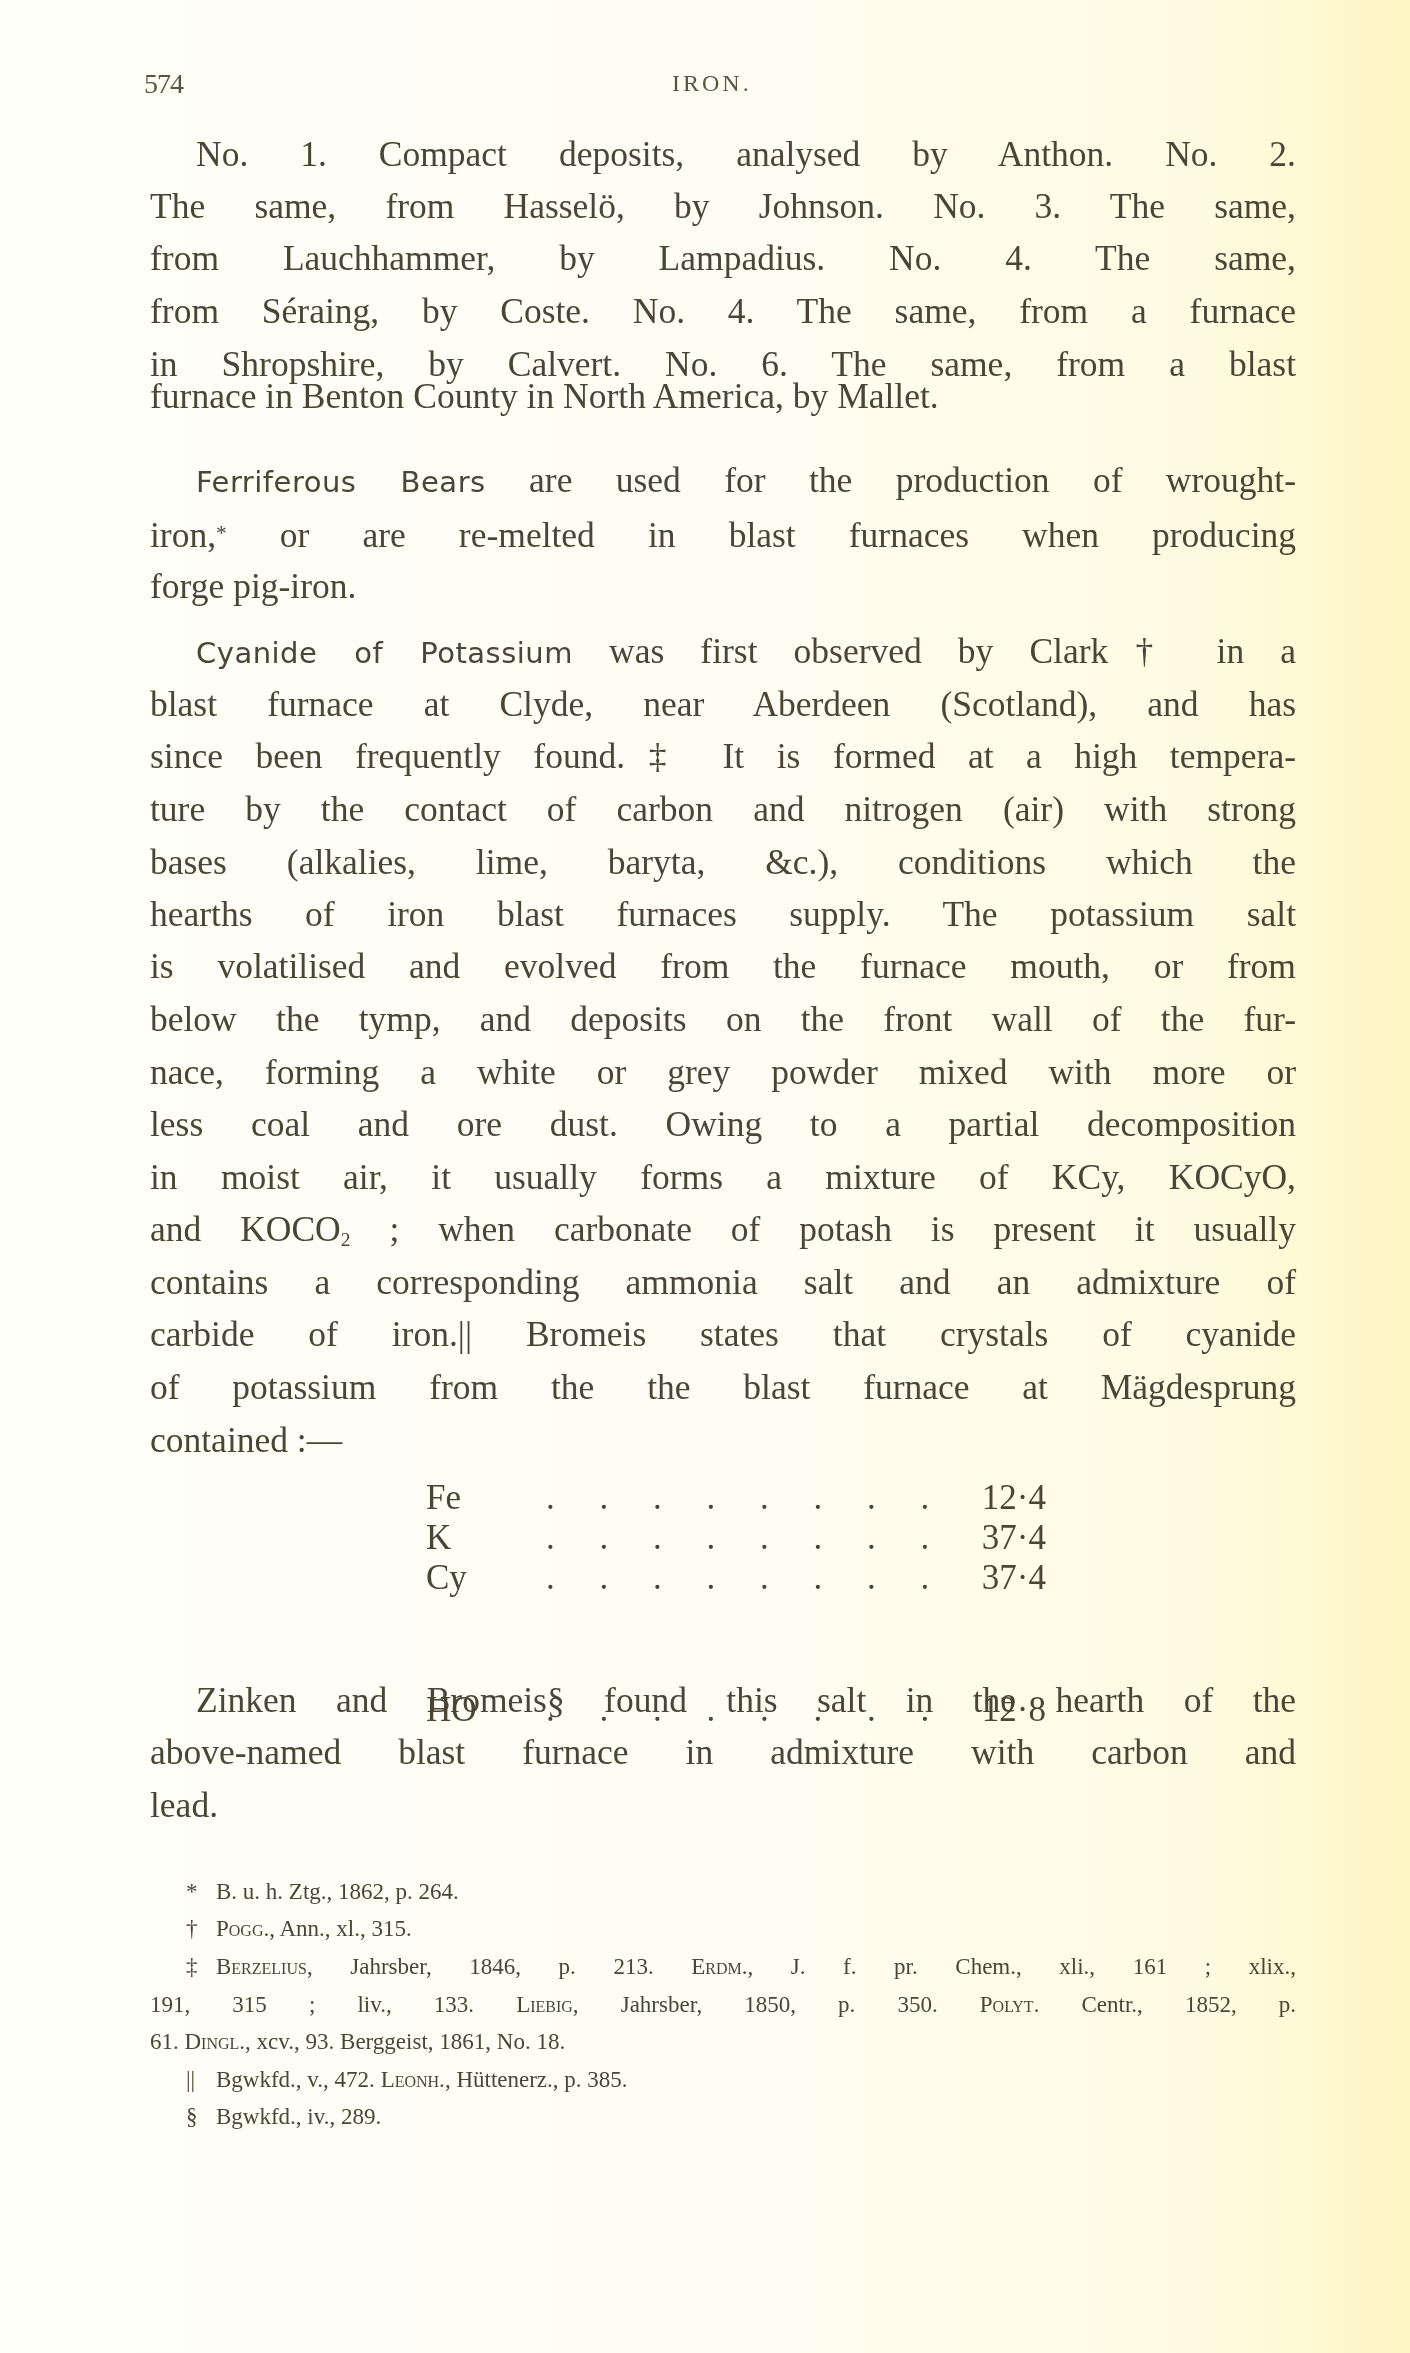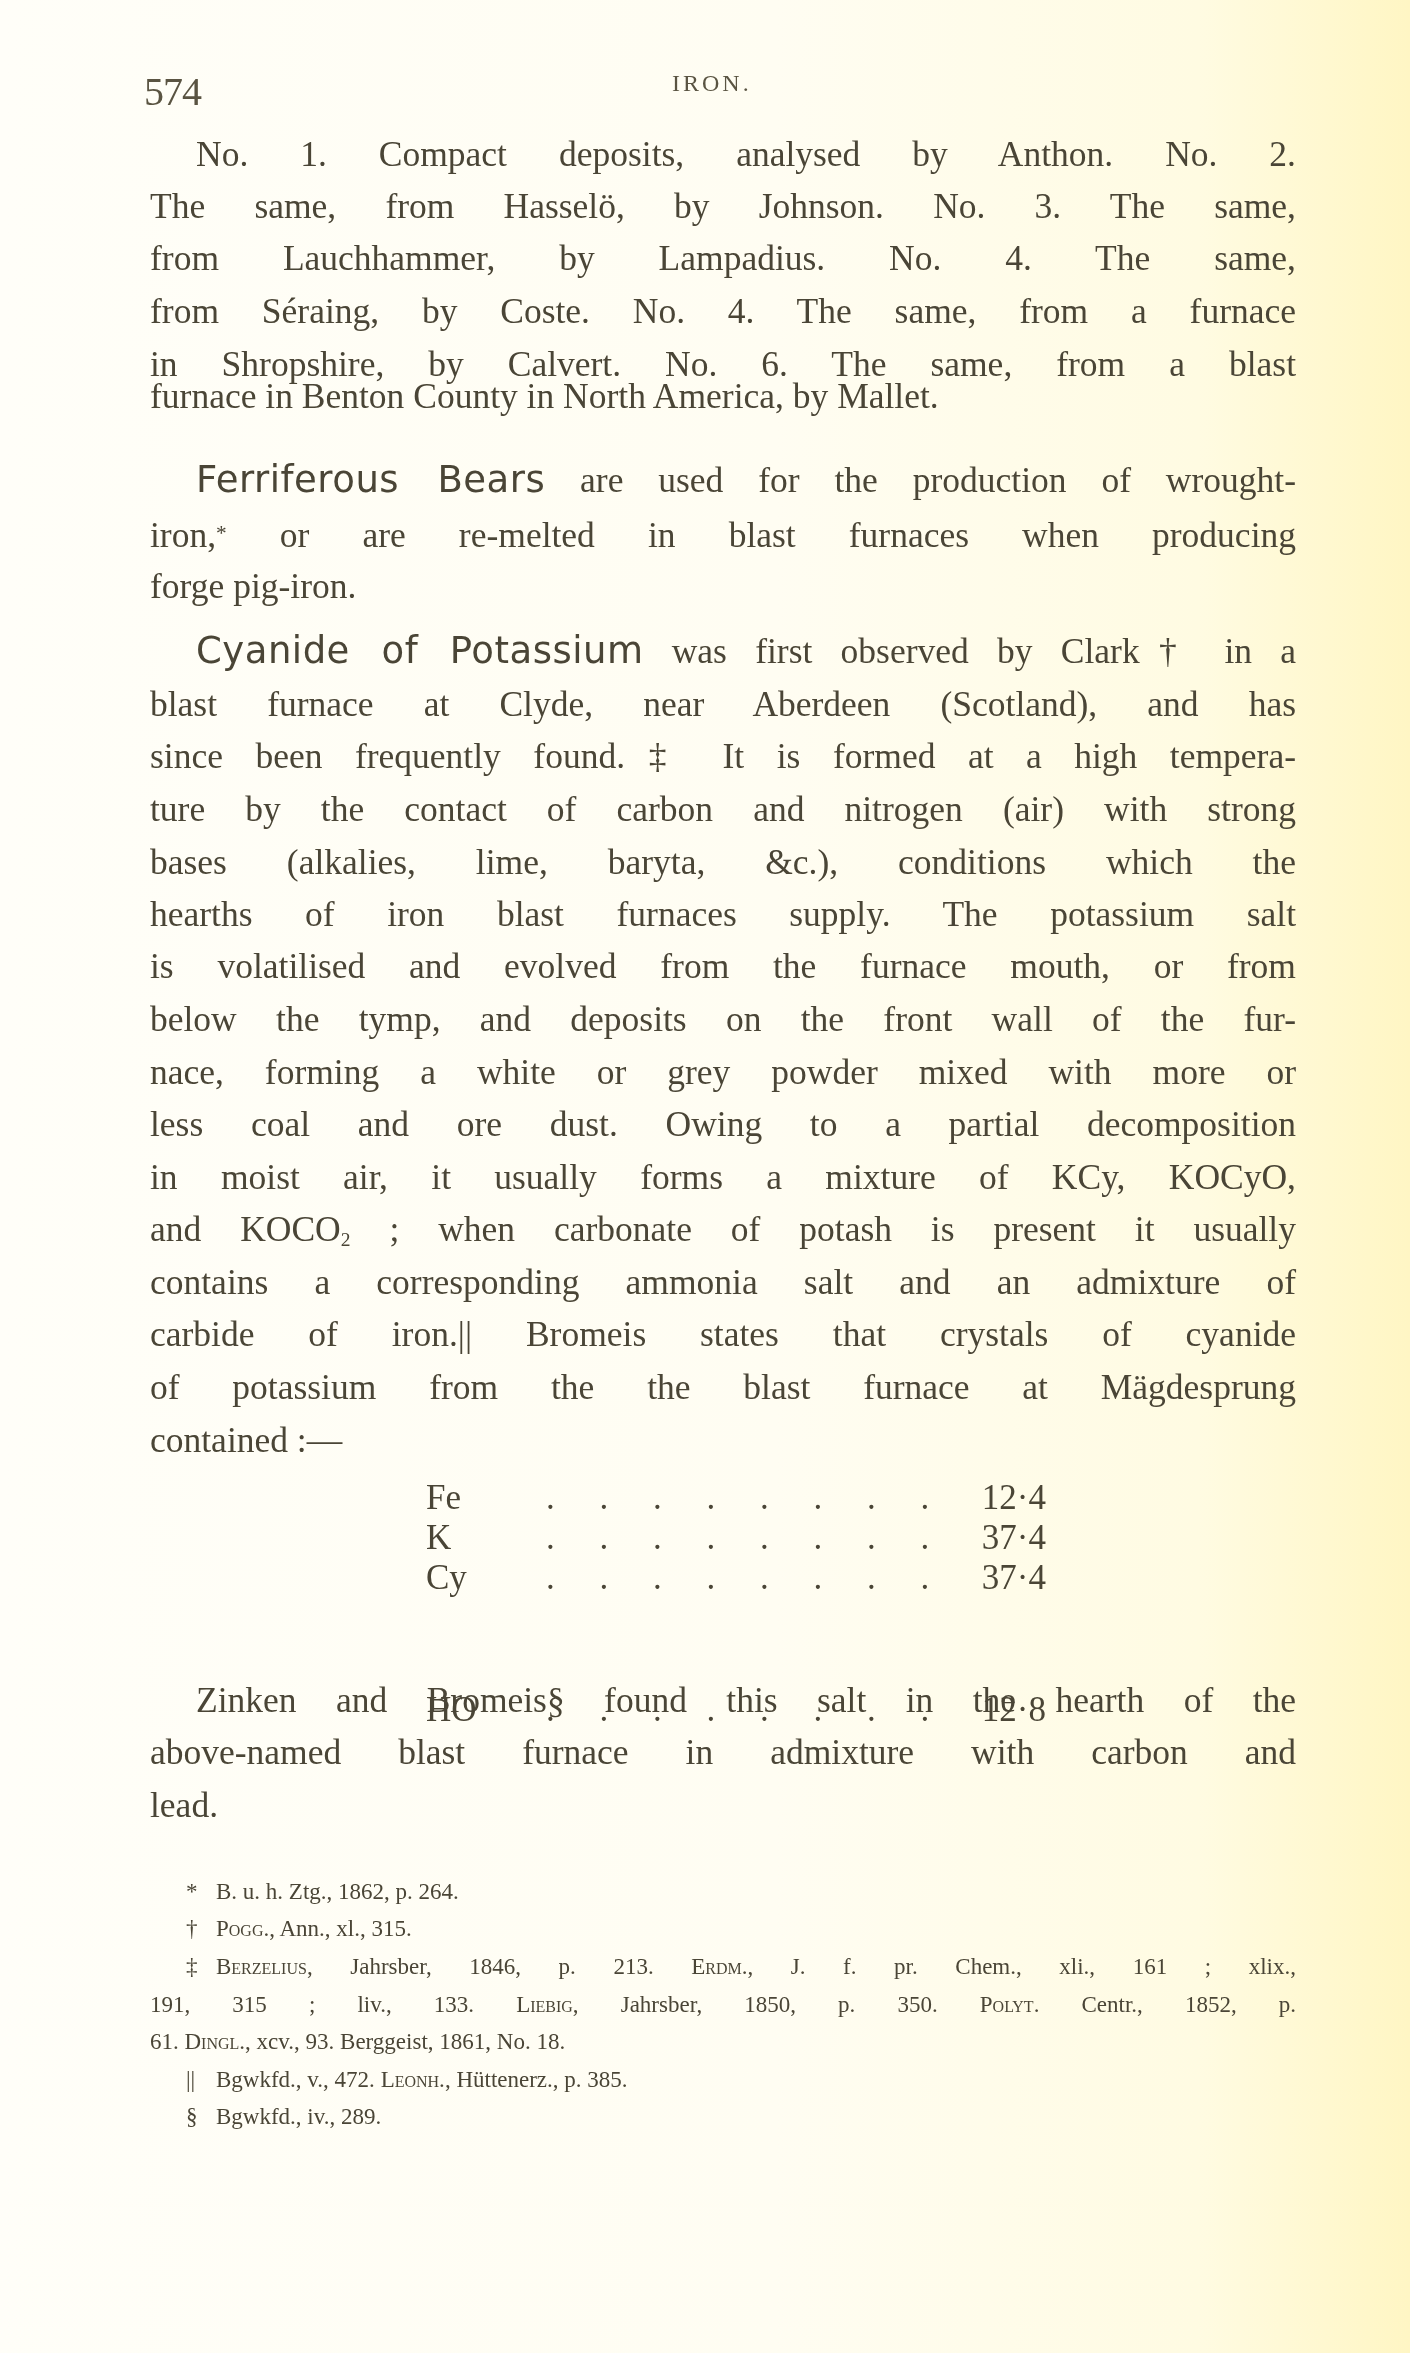--- a/index.html
+++ b/index.html
@@ -4,31 +4,31 @@
 <style>
   html, body { margin: 0; padding: 0; }
   body {
     width: 1410px; height: 2353px; overflow: hidden;
     background: linear-gradient(90deg, #fffef8 0%, #fffdf2 55%, #fffbe2 85%, #fff6c4 100%);
     font-family: "Liberation Serif", "DejaVu Serif", serif;
     color: #4a4536;
     position: relative;
   }
   .page { position: absolute; left: 0; top: 0; width: 1410px; height: 2353px; }
-  .hdr-num { position: absolute; left: 144px; top: 68px; font-size: 40px; letter-spacing: -1px; color: #5a5442; }
+  .hdr-num { position: absolute; left: 144px; top: 68px; font-size: 28px; letter-spacing: -1px; color: #5a5442; }
   .hdr-title { position: absolute; left: 672px; top: 70px; font-size: 24px; letter-spacing: 3px; color: #5a5442; }
 
   .line {
     position: absolute; left: 150px; width: 1146px;
     font-size: 35.5px; line-height: 44px; white-space: nowrap;
     text-align: justify; text-align-last: justify;
   }
   .line.last { text-align-last: left; }
   .line.indent { left: 196px; width: 1100px; }
-  .bold { font-family: "DejaVu Sans", "Liberation Sans", sans-serif; font-size: 37px; letter-spacing: 0.5px; color: #4a4536; }
+  .bold { font-family: "DejaVu Sans", "Liberation Sans", sans-serif; font-size: 29px; letter-spacing: 0.5px; color: #4a4536; }
   sub { font-size: 0.55em; vertical-align: -0.25em; }
   sup { font-size: 0.6em; vertical-align: 0.35em; }
 
   .tbl-row { position: absolute; left: 418px; width: 620px; height: 40px; font-size: 35px; line-height: 40px; margin-left: 8px; }
   .tbl-el { position: absolute; left: 0; }
   .tbl-dots { position: absolute; left: 120px; letter-spacing: 18px; }
   .tbl-val { position: absolute; right: 0; }
 
   .fn {
     position: absolute; left: 150px; width: 1146px;

